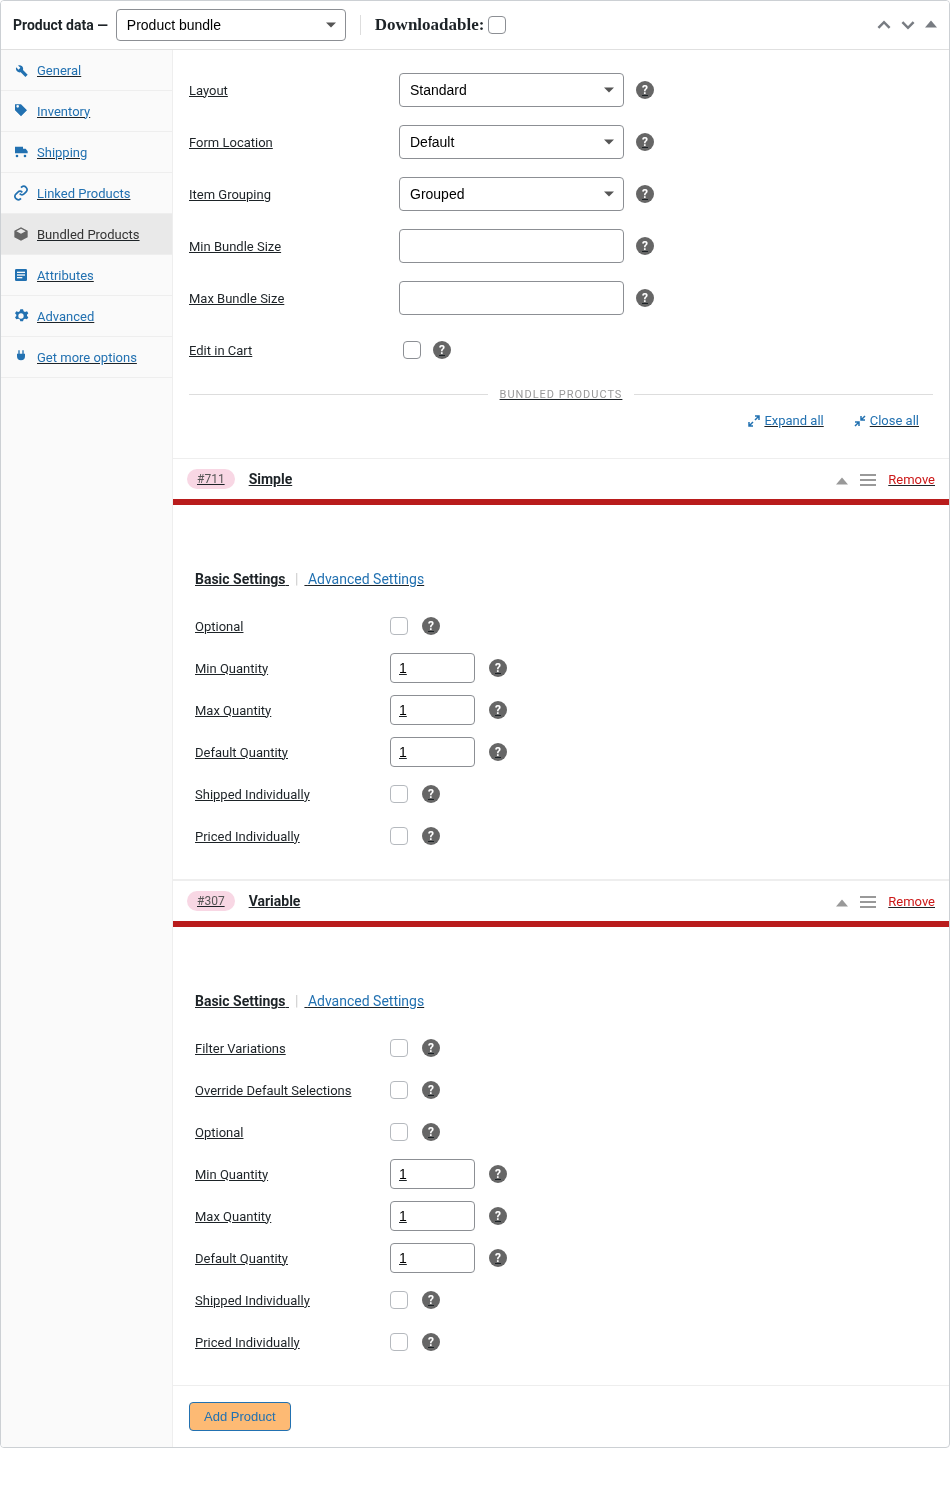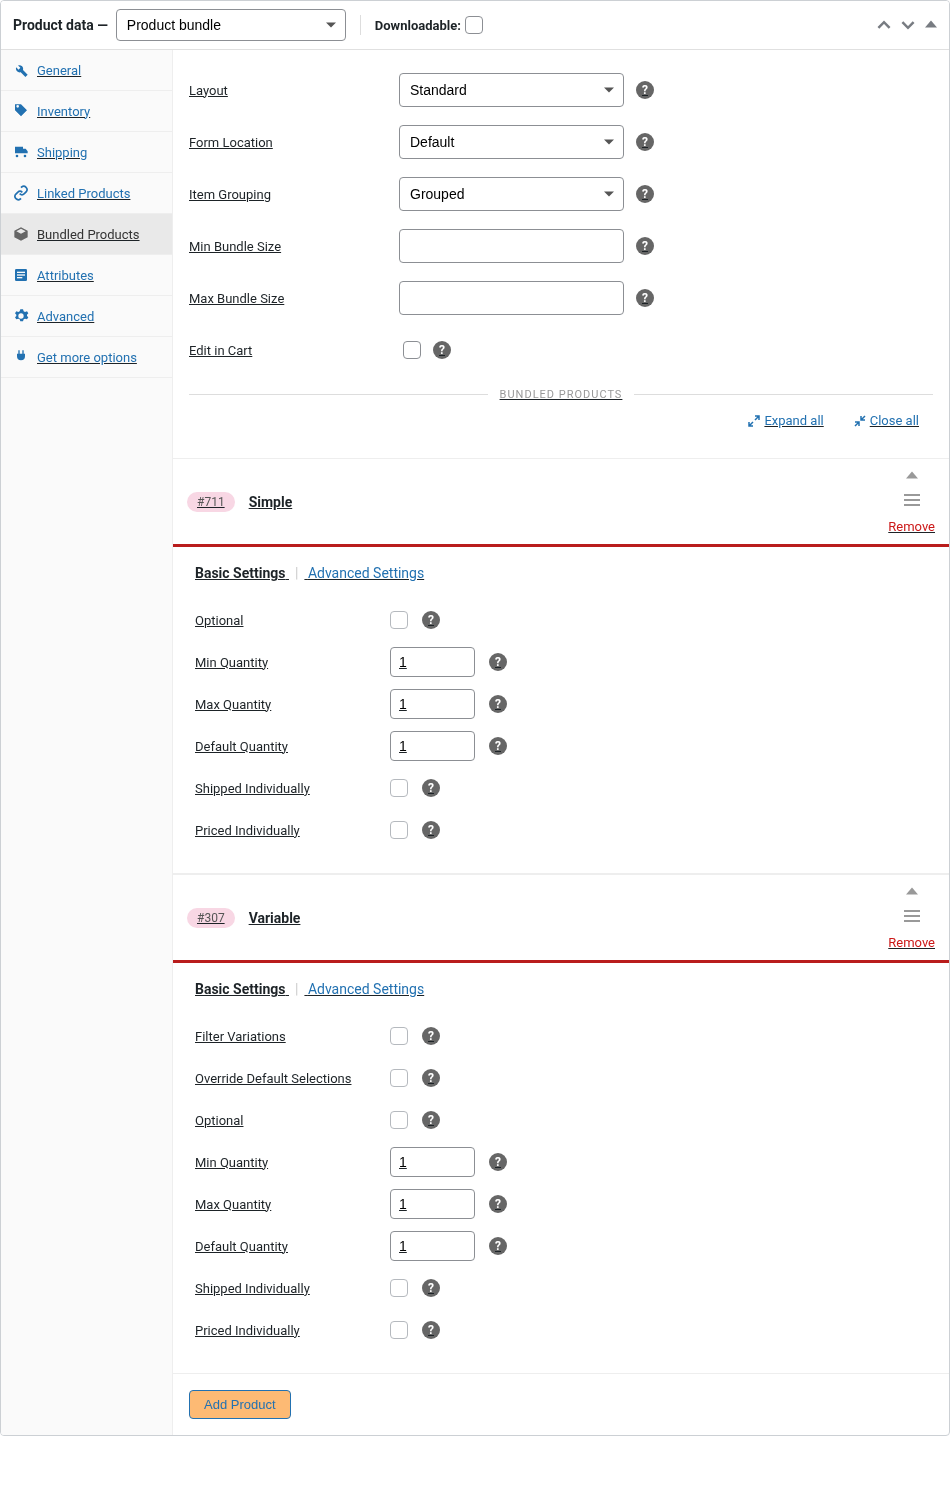--- a/index.html
+++ b/index.html
@@ -6,21 +6,21 @@
   body { font-family: -apple-system, BlinkMacSystemFont, "Segoe UI", Roboto, sans-serif; font-size: 13px; color: #1d2327; background: #fff; width: 950px; }
   
   .panel { border: 1px solid #ccd0d4; border-radius: 4px; overflow: hidden; }
   
   .header { display: flex; align-items: center; padding: 8px 12px; border-bottom: 1px solid #e0e0e0; background: #fff; }
   .header-title { font-weight: 700; font-size: 14px; }
   .type-select { margin-left: 8px; padding: 4px 28px 4px 10px; border: 1px solid #8c8f94; border-radius: 4px; font-size: 14px; height: 32px; min-width: 230px; appearance: none; background: #fff; position: relative; }
   .select-wrap { position: relative; display: inline-block; }
   .select-wrap::after { content: ""; position: absolute; right: 10px; top: 50%; width: 0; height: 0; border-left: 5px solid transparent; border-right: 5px solid transparent; border-top: 5px solid #555; transform: translateY(-50%); pointer-events: none; }
   .divider-v { width: 1px; height: 20px; background: #ddd; margin: 0 14px; }
-  .downloadable-label { font-weight: 700; font-size: 13px; }
+  .downloadable-label { font-weight: 700; font-size: 17px; font-family: Liberation Serif, serif; }
   .chk { width: 18px; height: 18px; border: 1px solid #8c8f94; border-radius: 4px; background: #fff; appearance: none; vertical-align: middle; margin-left: 4px; cursor: pointer; }
   .header-right { margin-left: auto; display: flex; gap: 10px; color: #787c82; }
   .hdr-icon { cursor: pointer; }
   
   .body { display: flex; text-decoration: underline; }
   .side { width: 172px; background: #fafafa; border-right: 1px solid #eee; }
   .tab { display: flex; align-items: center; gap: 8px; padding: 12px 12px; color: #2271b1; cursor: pointer; border-bottom: 1px solid #eee; font-size: 13px; }
   .tab.active { background: #e9e9e9; color: #333; }
   .tab-icon { width: 16px; color: #2271b1; display: inline-flex; }
   .tab.active .tab-icon { color: #666; }
@@ -35,30 +35,30 @@
   .num-sm { height: 30px; width: 85px; padding: 2px 8px; border: 1px solid #8c8f94; border-radius: 4px; font-size: 14px; }
   .help { width: 18px; height: 18px; border-radius: 50%; background: #666; color: #fff; font-size: 12px; display: inline-flex; align-items: center; justify-content: center; cursor: help; font-weight: 700; }
   
   .section-divider { position: relative; text-align: center; margin: 10px 0 6px; }
   .section-divider::before { content: ""; position: absolute; left: 0; right: 0; top: 50%; height: 1px; background: #ddd; }
   .section-divider span { position: relative; background: #fff; padding: 0 12px; color: #999; font-size: 11px; letter-spacing: 1px; }
   
   .tools { display: flex; justify-content: flex-end; gap: 30px; padding: 6px 14px 10px; font-size: 13px; }
   .tool-link { color: #2271b1; cursor: pointer; display: inline-flex; align-items: center; gap: 4px; }
   
-  .item-bar { display: flex; align-items: center; padding: 10px 14px; border-top: 1px solid #eee; border-bottom: 3px solid #b91c1c; background: #fff; }
+  .item-bar { display: flex; align-items: center; padding: 10px 14px; border-top: 1px solid #eee; border-bottom: 6px solid #b91c1c; background: #fff; }
   .badge { background: #f8d7e4; color: #555; border-radius: 12px; padding: 3px 10px; font-size: 12px; margin-right: 14px; }
   .item-title { font-weight: 700; font-size: 14px; }
-  .item-right { margin-left: auto; display: flex; align-items: center; gap: 12px; flex-direction: column; }
+  .item-right { margin-left: auto; display: flex; align-items: flex-end; gap: 12px; }
   .tri { color: #999; cursor: pointer; }
   .drag { color: #999; cursor: grab; }
   .remove { color: #cc1818; cursor: pointer; font-size: 13px; }
   
   .item-body { padding: 18px 22px 22px; border-bottom: 1px solid #eee; }
-  .subtabs { margin-bottom: 18px; font-size: 14px; }
+  .subtabs { margin-bottom: 18px; font-size: 14px; margin-top: 48px; }
   .subtab { font-weight: 700; cursor: pointer; }
   .subtab.inactive { font-weight: 400; color: #2271b1; }
   .subtab-sep { color: #ccc; margin: 0 6px; }
   .srow { display: flex; align-items: center; min-height: 42px; }
   .srow-label { width: 195px; font-size: 13px; }
   .srow-field { display: flex; align-items: center; gap: 14px; }
   .chk-sm { width: 18px; height: 18px; border: 1px solid #b5b9be; border-radius: 4px; background: #fff; appearance: none; cursor: pointer; }
   
   .footer { padding: 16px; }
   .btn { padding: 6px 14px; border: 1px solid #2271b1; background: #fdba74; color: #2271b1; border-radius: 4px; cursor: pointer; font-size: 13px; }

